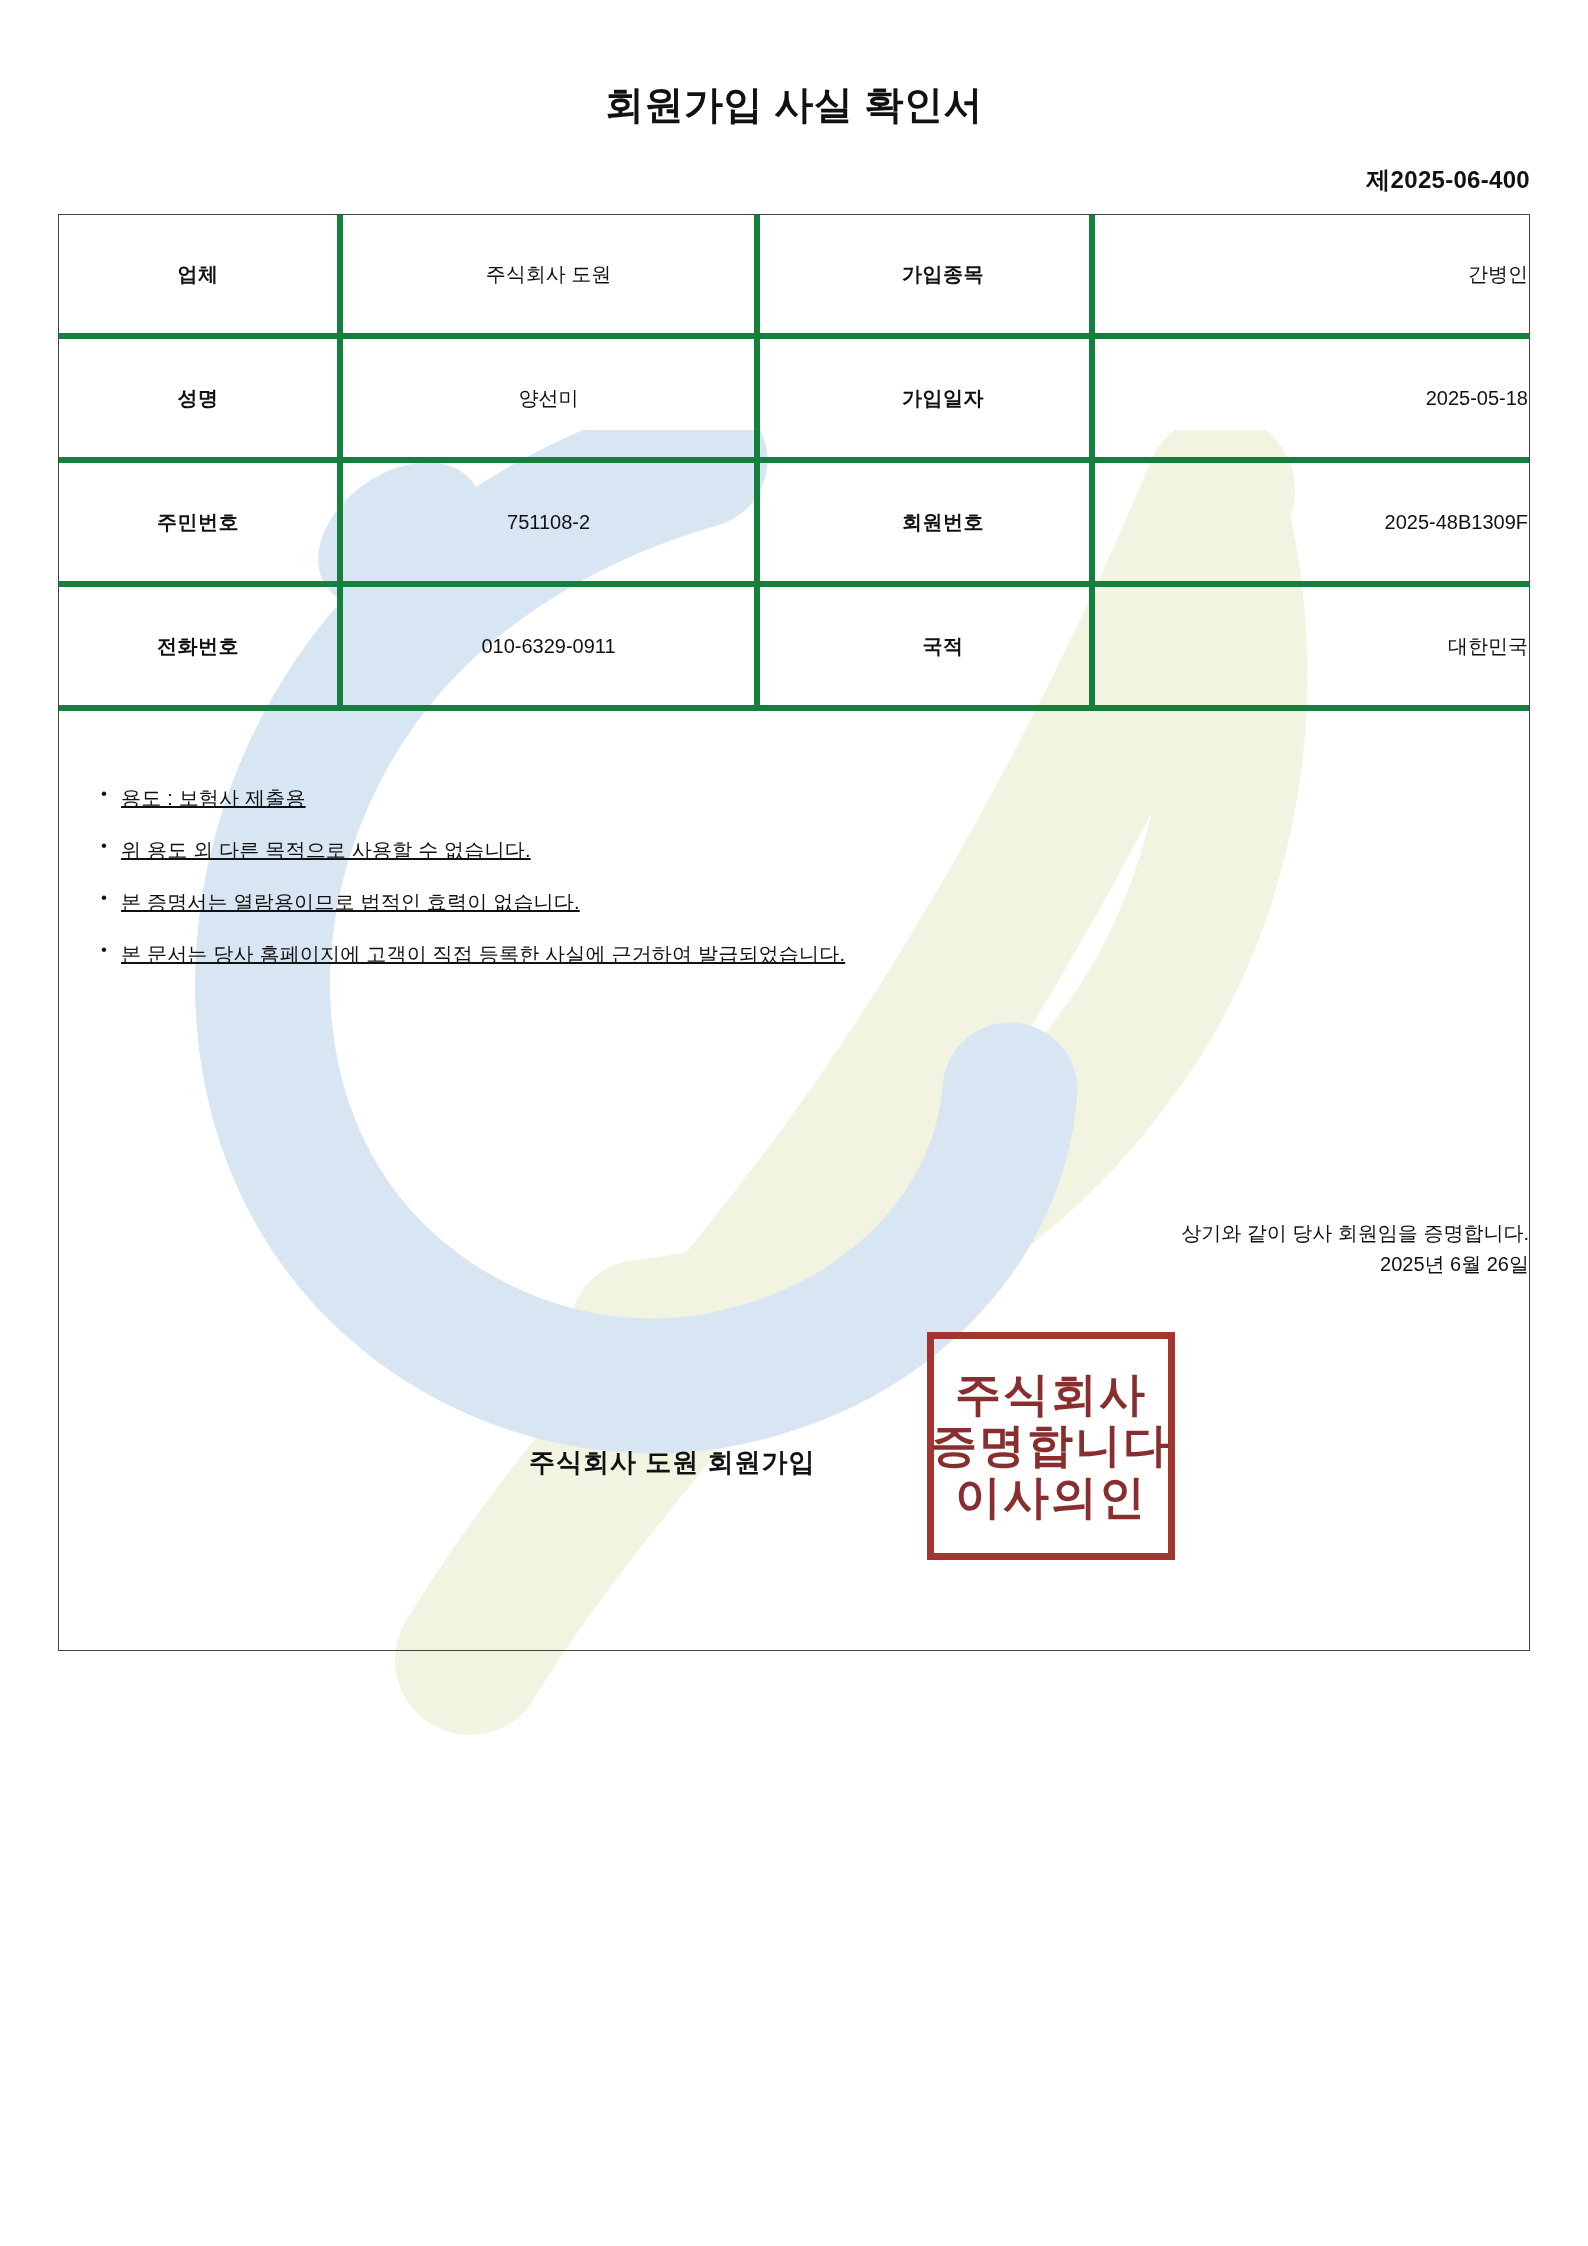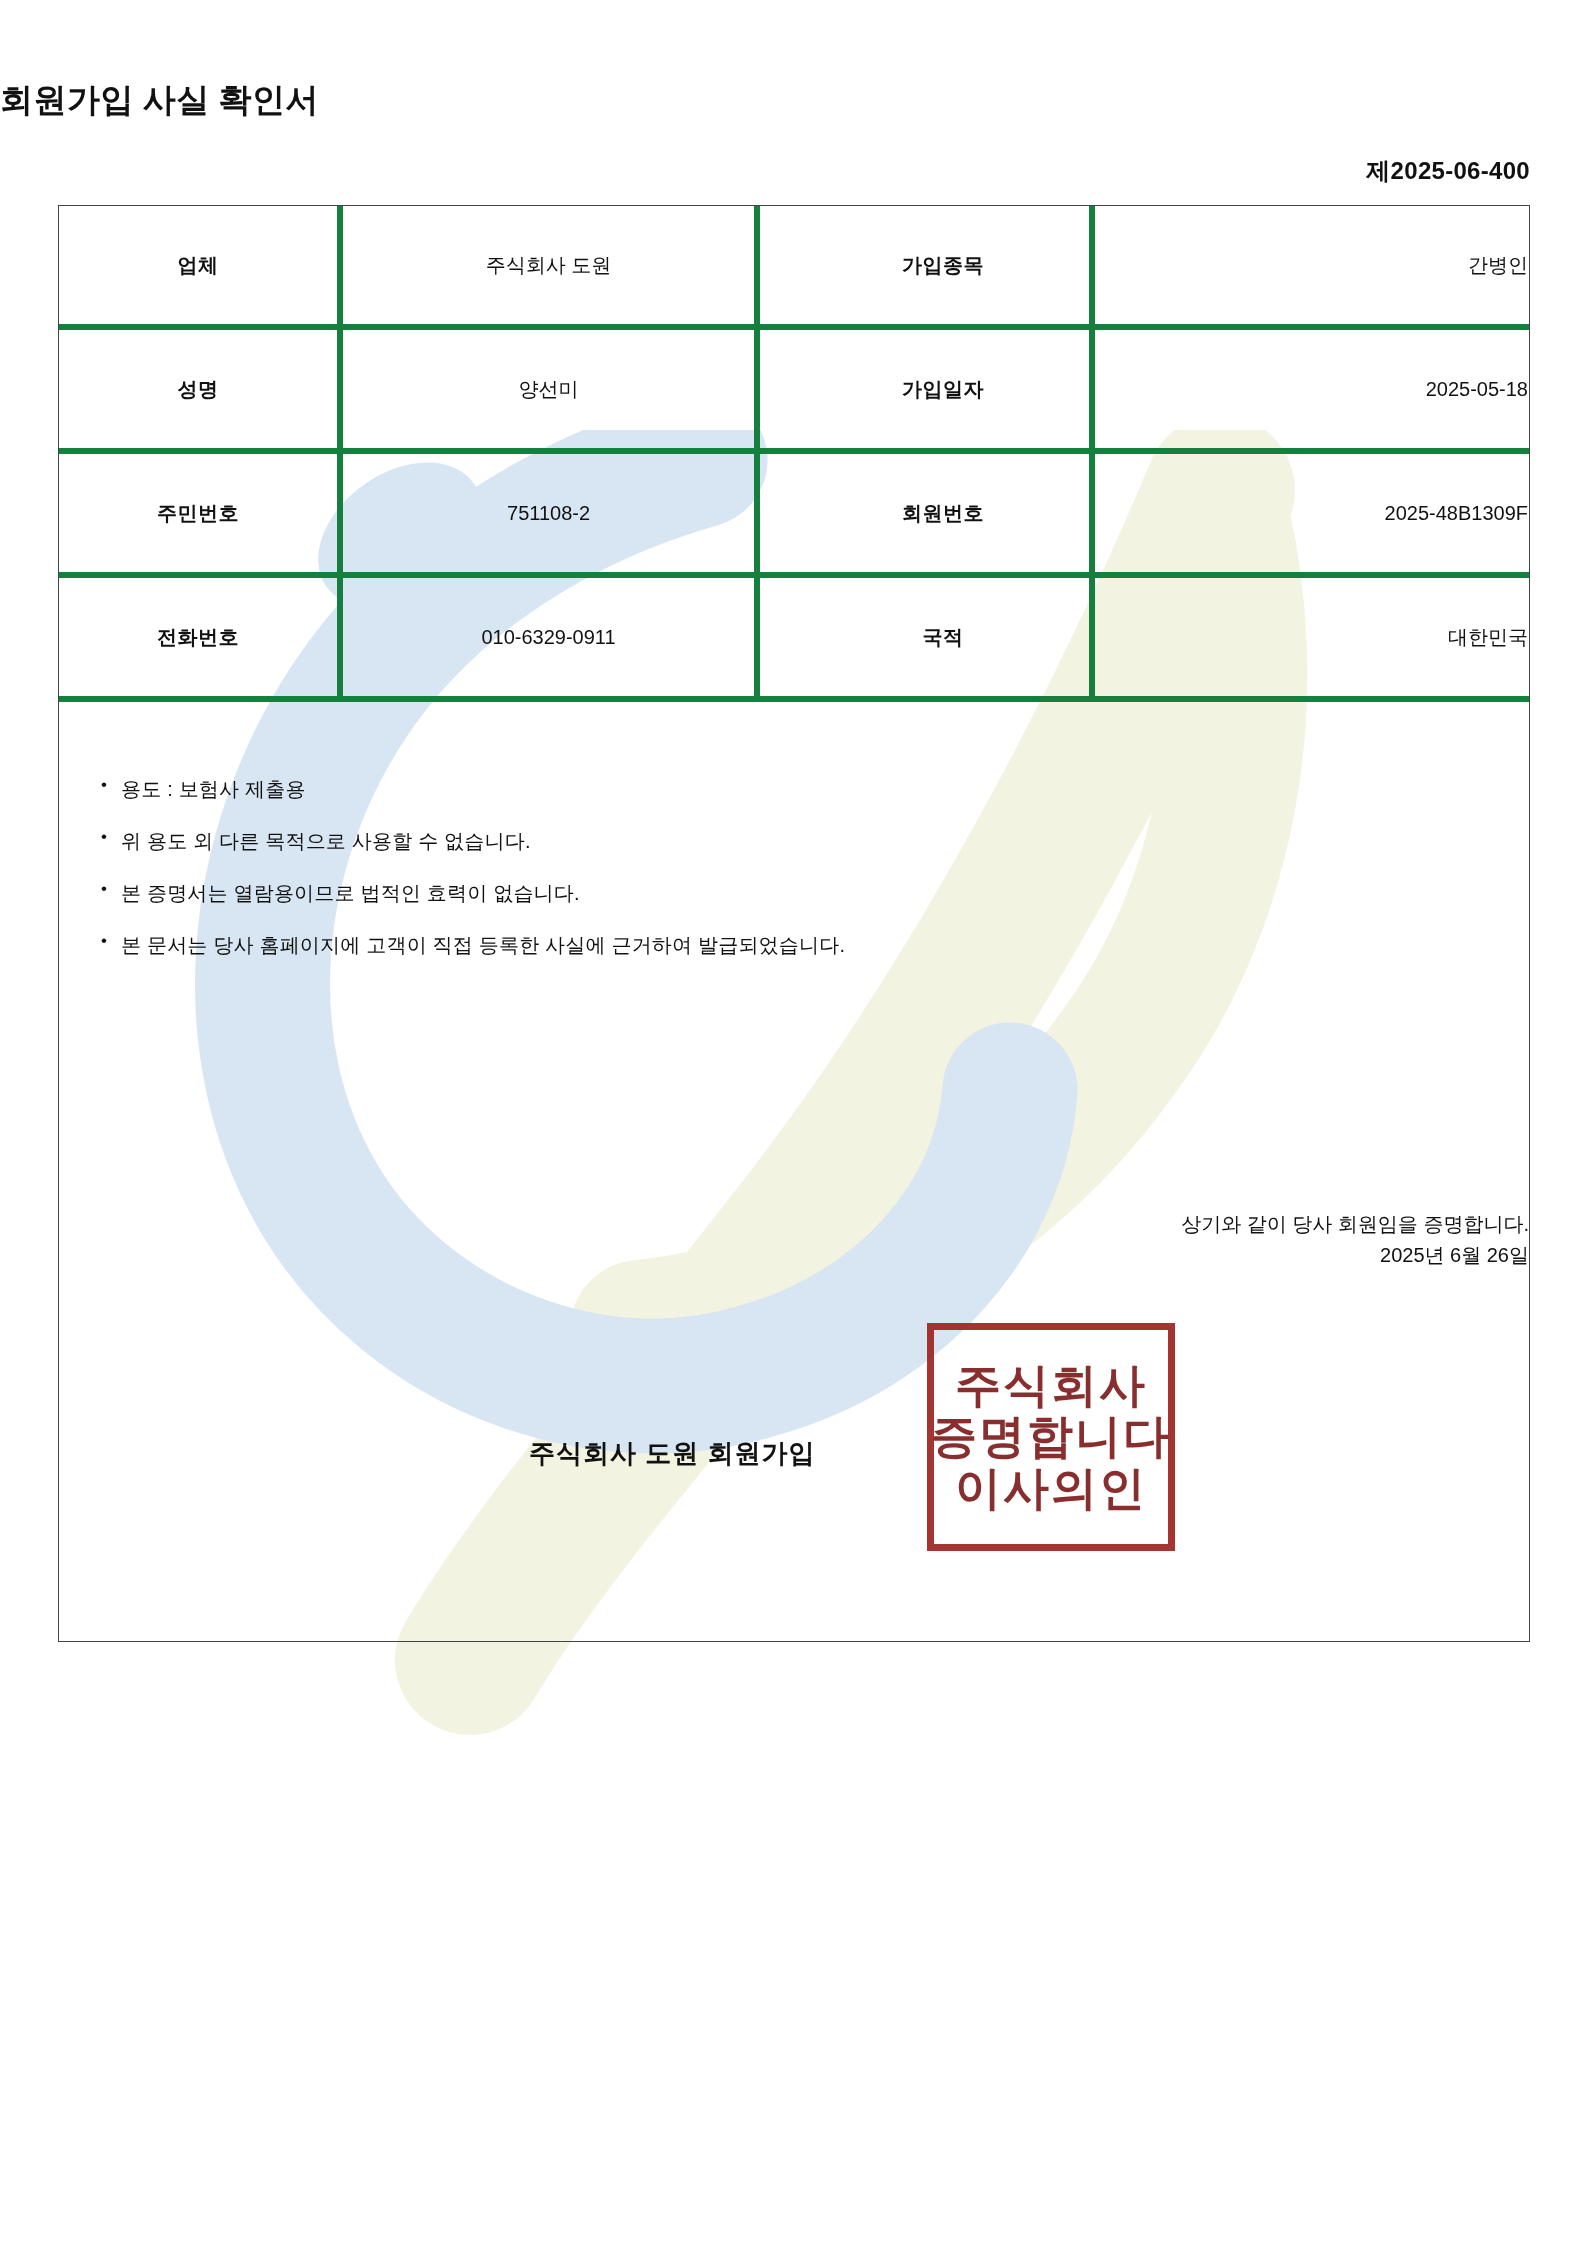--- a/index.html
+++ b/index.html
@@ -28,25 +28,25 @@
   }
 
   
   .page {
     position: relative;
     z-index: 2;
     padding: 0;
   }
 
   .doc-title {
-    font-size: 33px;
+    text-align: center;
+    font-size: 39px;
     font-weight: bold;
     letter-spacing: 0.5px;
     margin-top: 78px;
-    font-family: Liberation Serif, serif;
   }
 
   .doc-number {
     text-align: right;
     font-size: 24px;
     margin-top: 32px;
     margin-right: 58px;
     letter-spacing: 0.3px;
     font-weight: bold;
   }
@@ -80,20 +80,21 @@
   table.info tr td:nth-child(3) { width: 205px; padding-left: 38px; }
   table.info tr td:nth-child(4) { width: 322px; text-align: right; }
   
   table.info tr:first-child td { border-top: none; }
   table.info tr td:first-child { border-left: none; }
   table.info tr td:last-child { border-right: none; }
 
   .notes {
     padding: 58px 0 0 42px;
     min-height: 140px;
+    text-decoration: underline;
   }
   .notes li {
     list-style: none;
     font-size: 20px;
     margin-bottom: 25px;
     position: relative;
     padding-left: 20px;
     letter-spacing: 0.2px;
   }
   .notes li:before {

